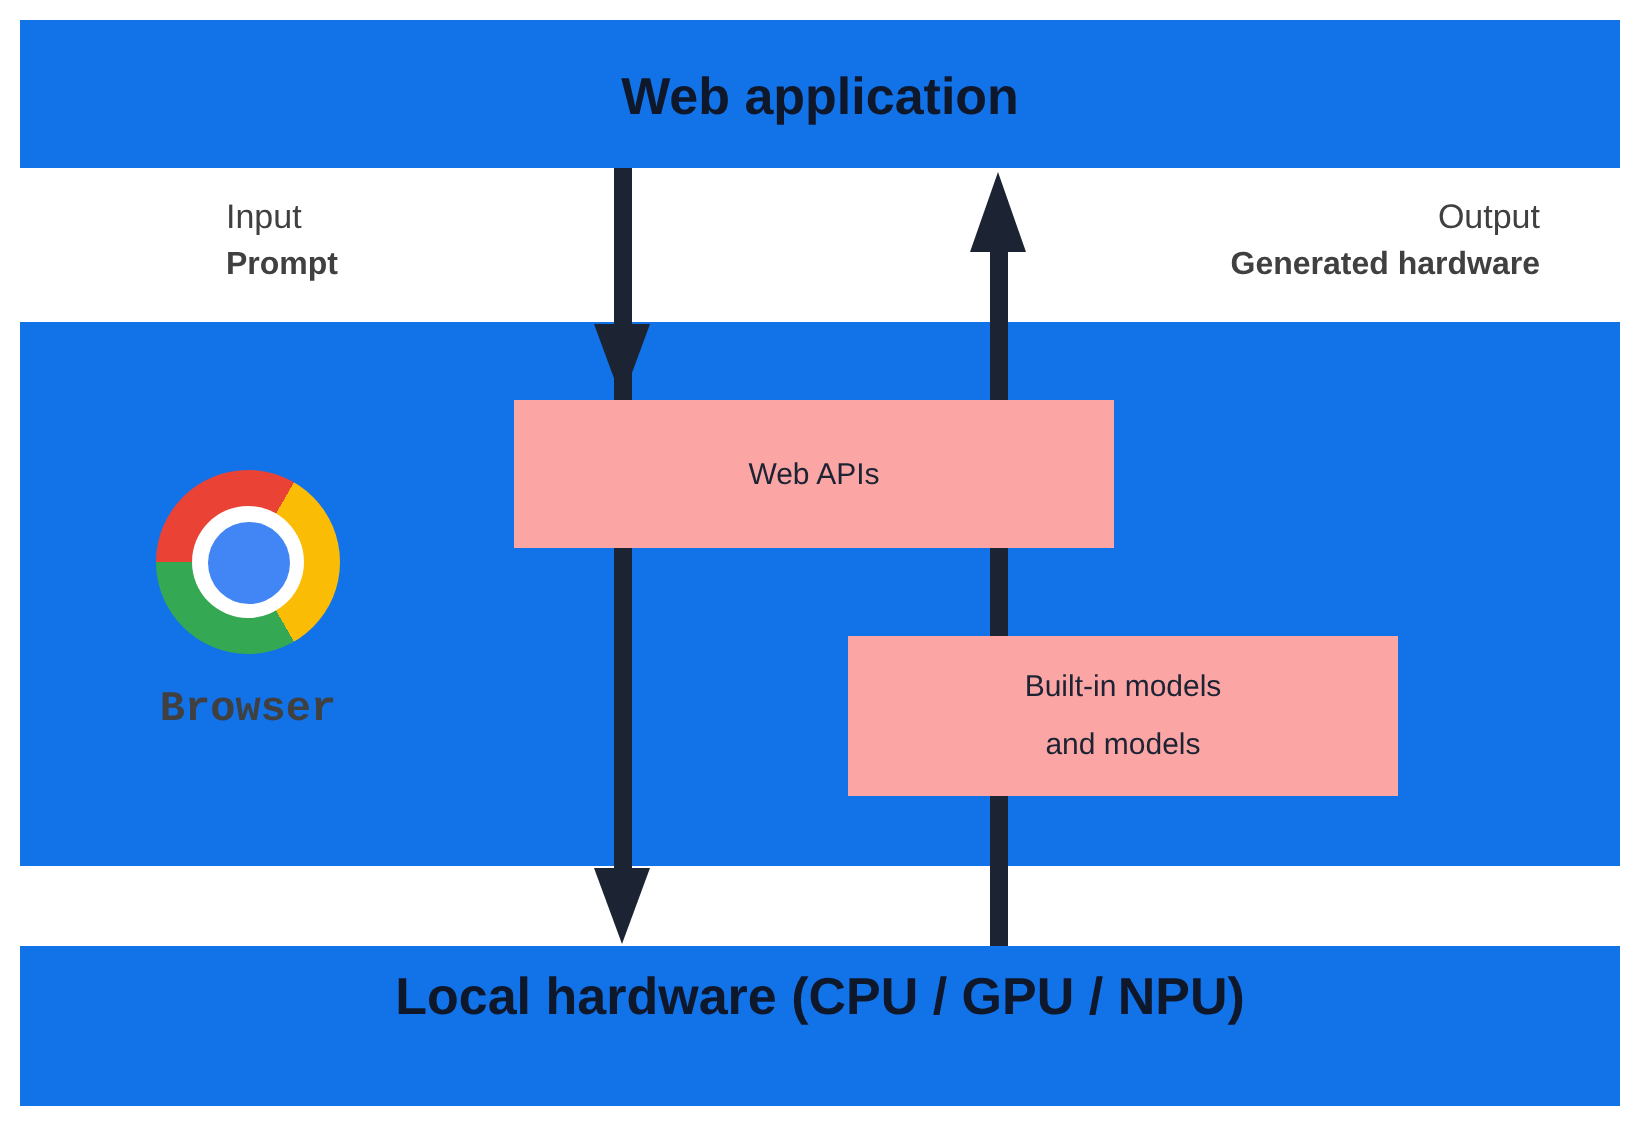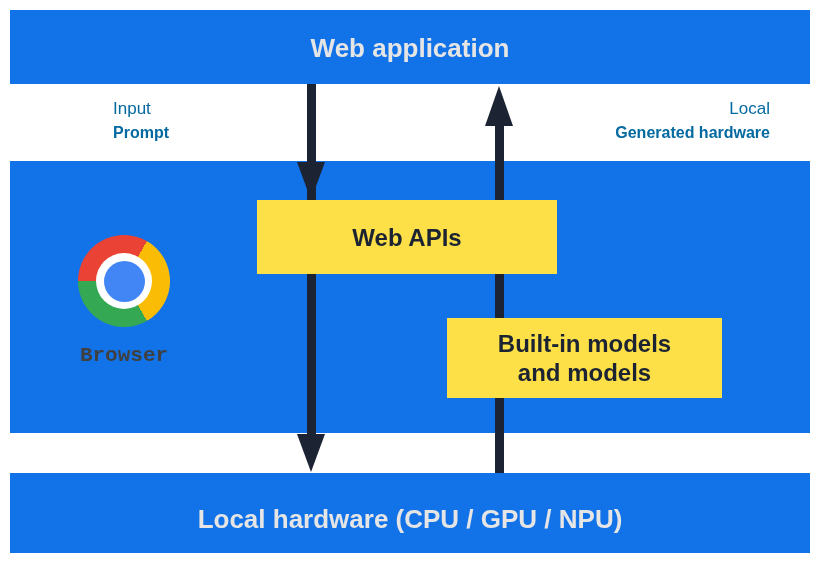--- a/index.html
+++ b/index.html
@@ -24,33 +24,33 @@
     z-index: 1;
   }
   .panel.top    { top: 10px;  height: 74px; }
   .panel.middle { top: 161px; height: 272px; }
   .panel.bottom { top: 473px; height: 80px; }
   .bar-title {
     position: absolute;
     left: 0;
     width: 100%;
     text-align: center;
-    color: #e5e5e5;
+    color: #0f172a;
     font-weight: bold;
     font-size: 26px;
     line-height: 26px;
   }
   .panel.top .bar-title    { top: 25px; }
-  .panel.bottom .bar-title { top: 33px; }
+  .panel.bottom .bar-title { top: 12px; }
 
   
   .flow-label {
     position: absolute;
     top: 98px;
-    color: #0369a1;
+    color: #404040;
     z-index: 2;
   }
   .flow-label .l1 { font-size: 17px; line-height: 22px; font-weight: normal; }
   .flow-label .l2 { font-size: 16px; line-height: 25px; font-weight: bold; }
   .flow-label.input  { left: 113px; text-align: left; }
   .flow-label.output { right: 50px; text-align: right; }
 
   
   .arrow-line {
     position: absolute;
@@ -70,34 +70,34 @@
   }
   .head-down { border-top: 38px solid #1c2433; }
   .head-up   { border-bottom: 40px solid #1c2433; }
   .head-down.h1 { left: 297px; top: 162px; }
   .head-down.h2 { left: 297px; top: 434px; }
   .head-up.h3   { left: 485px; top: 86px; }
 
   
   .yellow-box {
     position: absolute;
-    background: #fde047;
+    background: #fca5a5;
     color: #1c2433;
-    font-weight: bold;
-    font-size: 24px;
+    font-weight: normal;
+    font-size: 15px;
     line-height: 29px;
     display: flex;
     flex-direction: column;
     align-items: center;
     justify-content: center;
     text-align: center;
     z-index: 3;
   }
   .box-webapis { left: 257px; top: 200px; width: 300px; height: 74px; }
-  .box-builtin { left: 447px; top: 318px; width: 275px; height: 80px; }
+  .box-builtin { left: 424px; top: 318px; width: 275px; height: 80px; }
 
   
   .chrome-logo {
     position: absolute;
     left: 78px;
     top: 235px;
     width: 92px;
     height: 92px;
     border-radius: 50%;
     background: conic-gradient(from 30deg,
@@ -145,21 +145,21 @@
 
   <div class="panel top">
     <div class="bar-title">Web application</div>
   </div>
 
   <div class="flow-label input">
     <div class="l1">Input</div>
     <div class="l2">Prompt</div>
   </div>
   <div class="flow-label output">
-    <div class="l1">Local</div>
+    <div class="l1">Output</div>
     <div class="l2">Generated hardware</div>
   </div>
 
   <div class="panel middle"></div>
 
   <div class="arrow-line line-down"></div>
   <div class="arrow-line line-up"></div>
   <div class="arrow-head head-down h1"></div>
   <div class="arrow-head head-down h2"></div>
   <div class="arrow-head head-up h3"></div>

